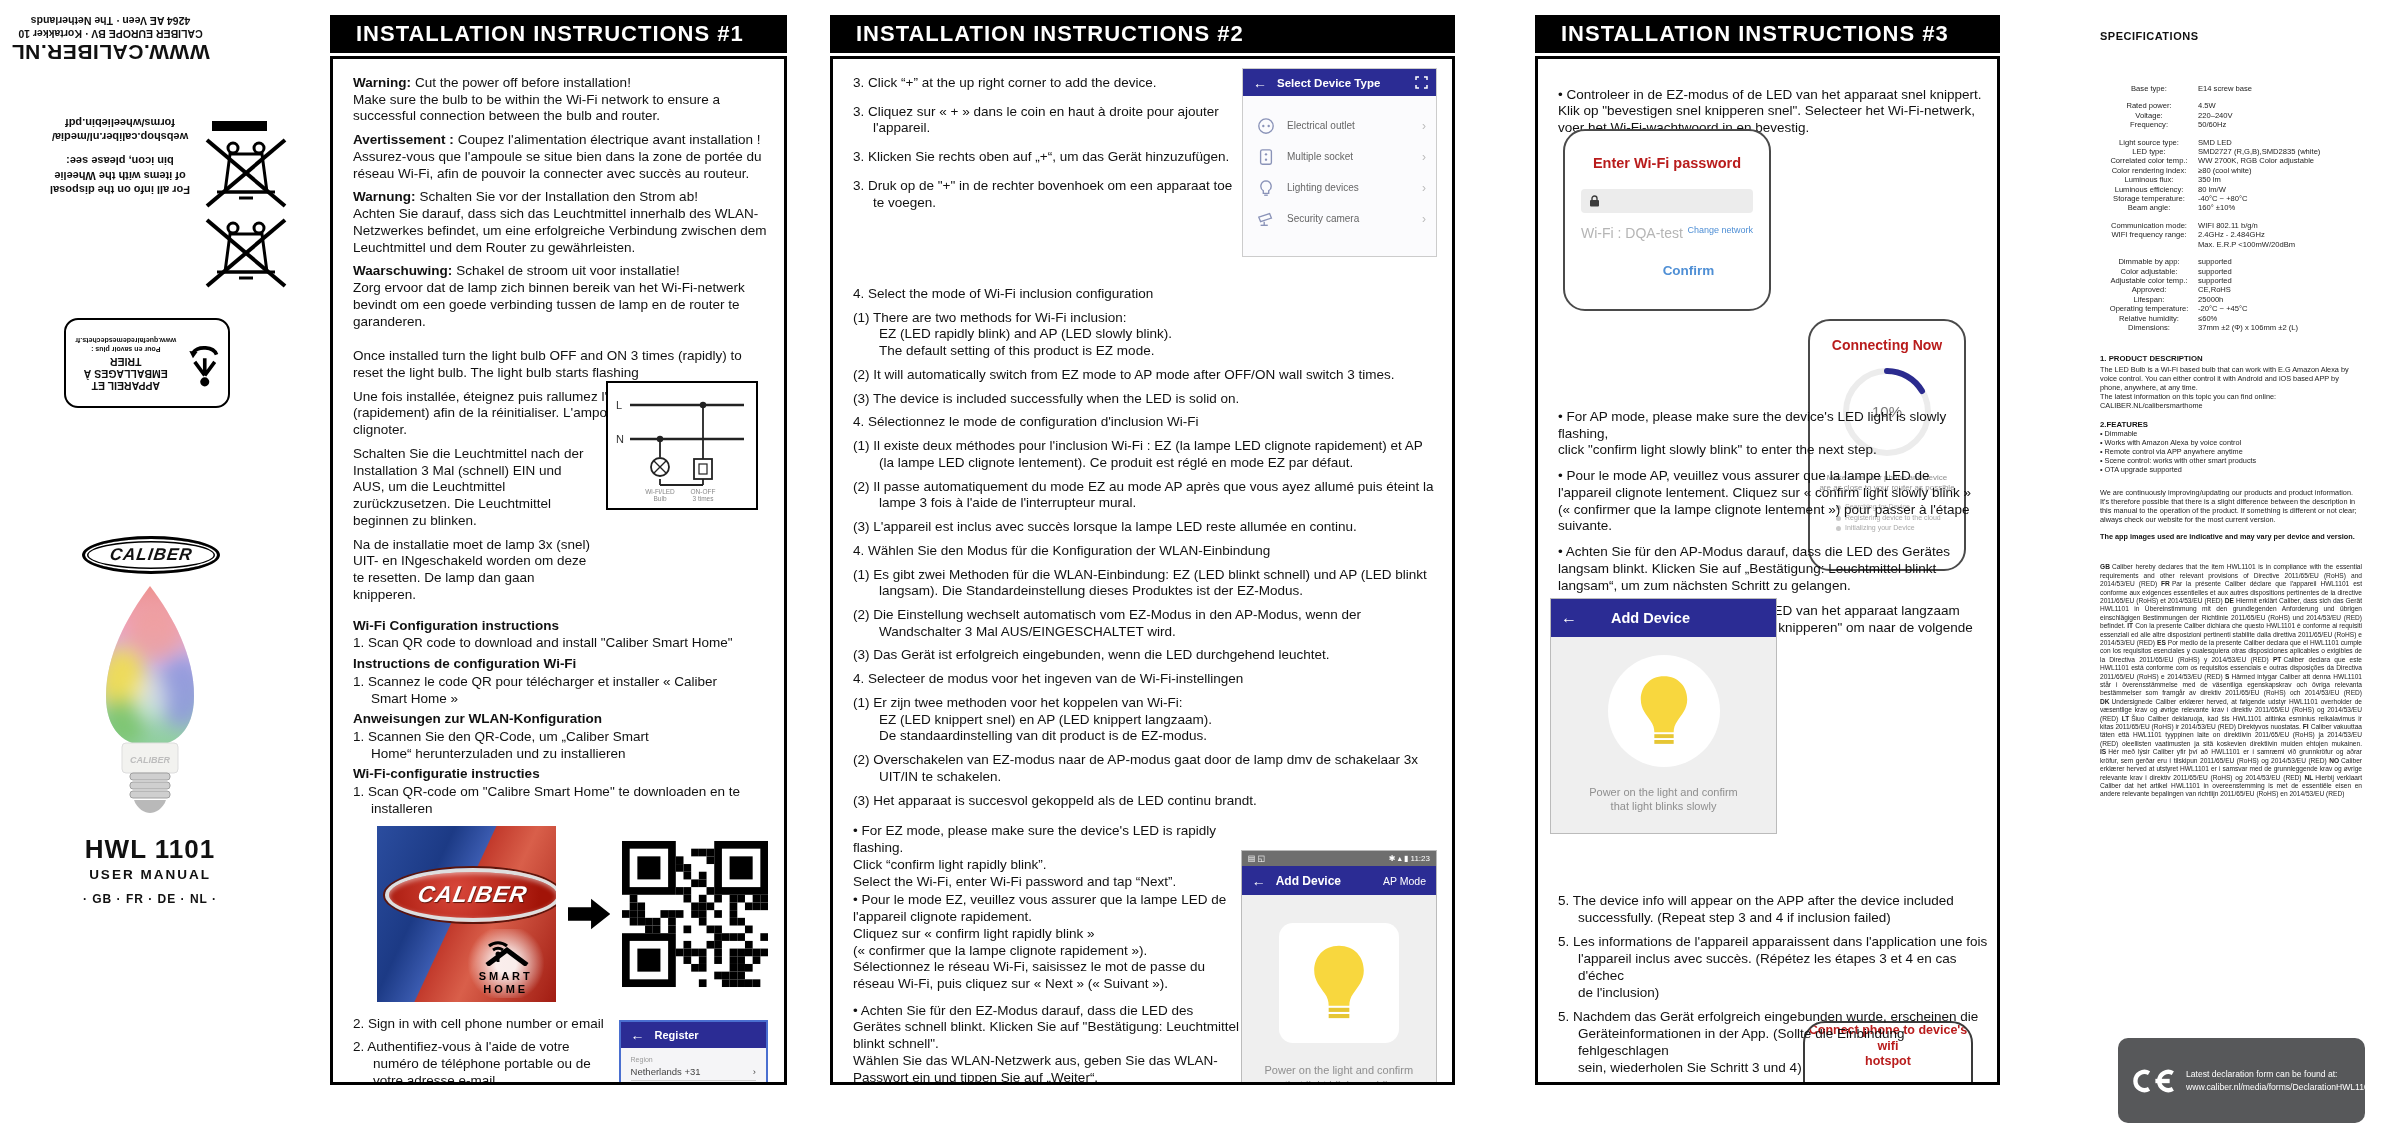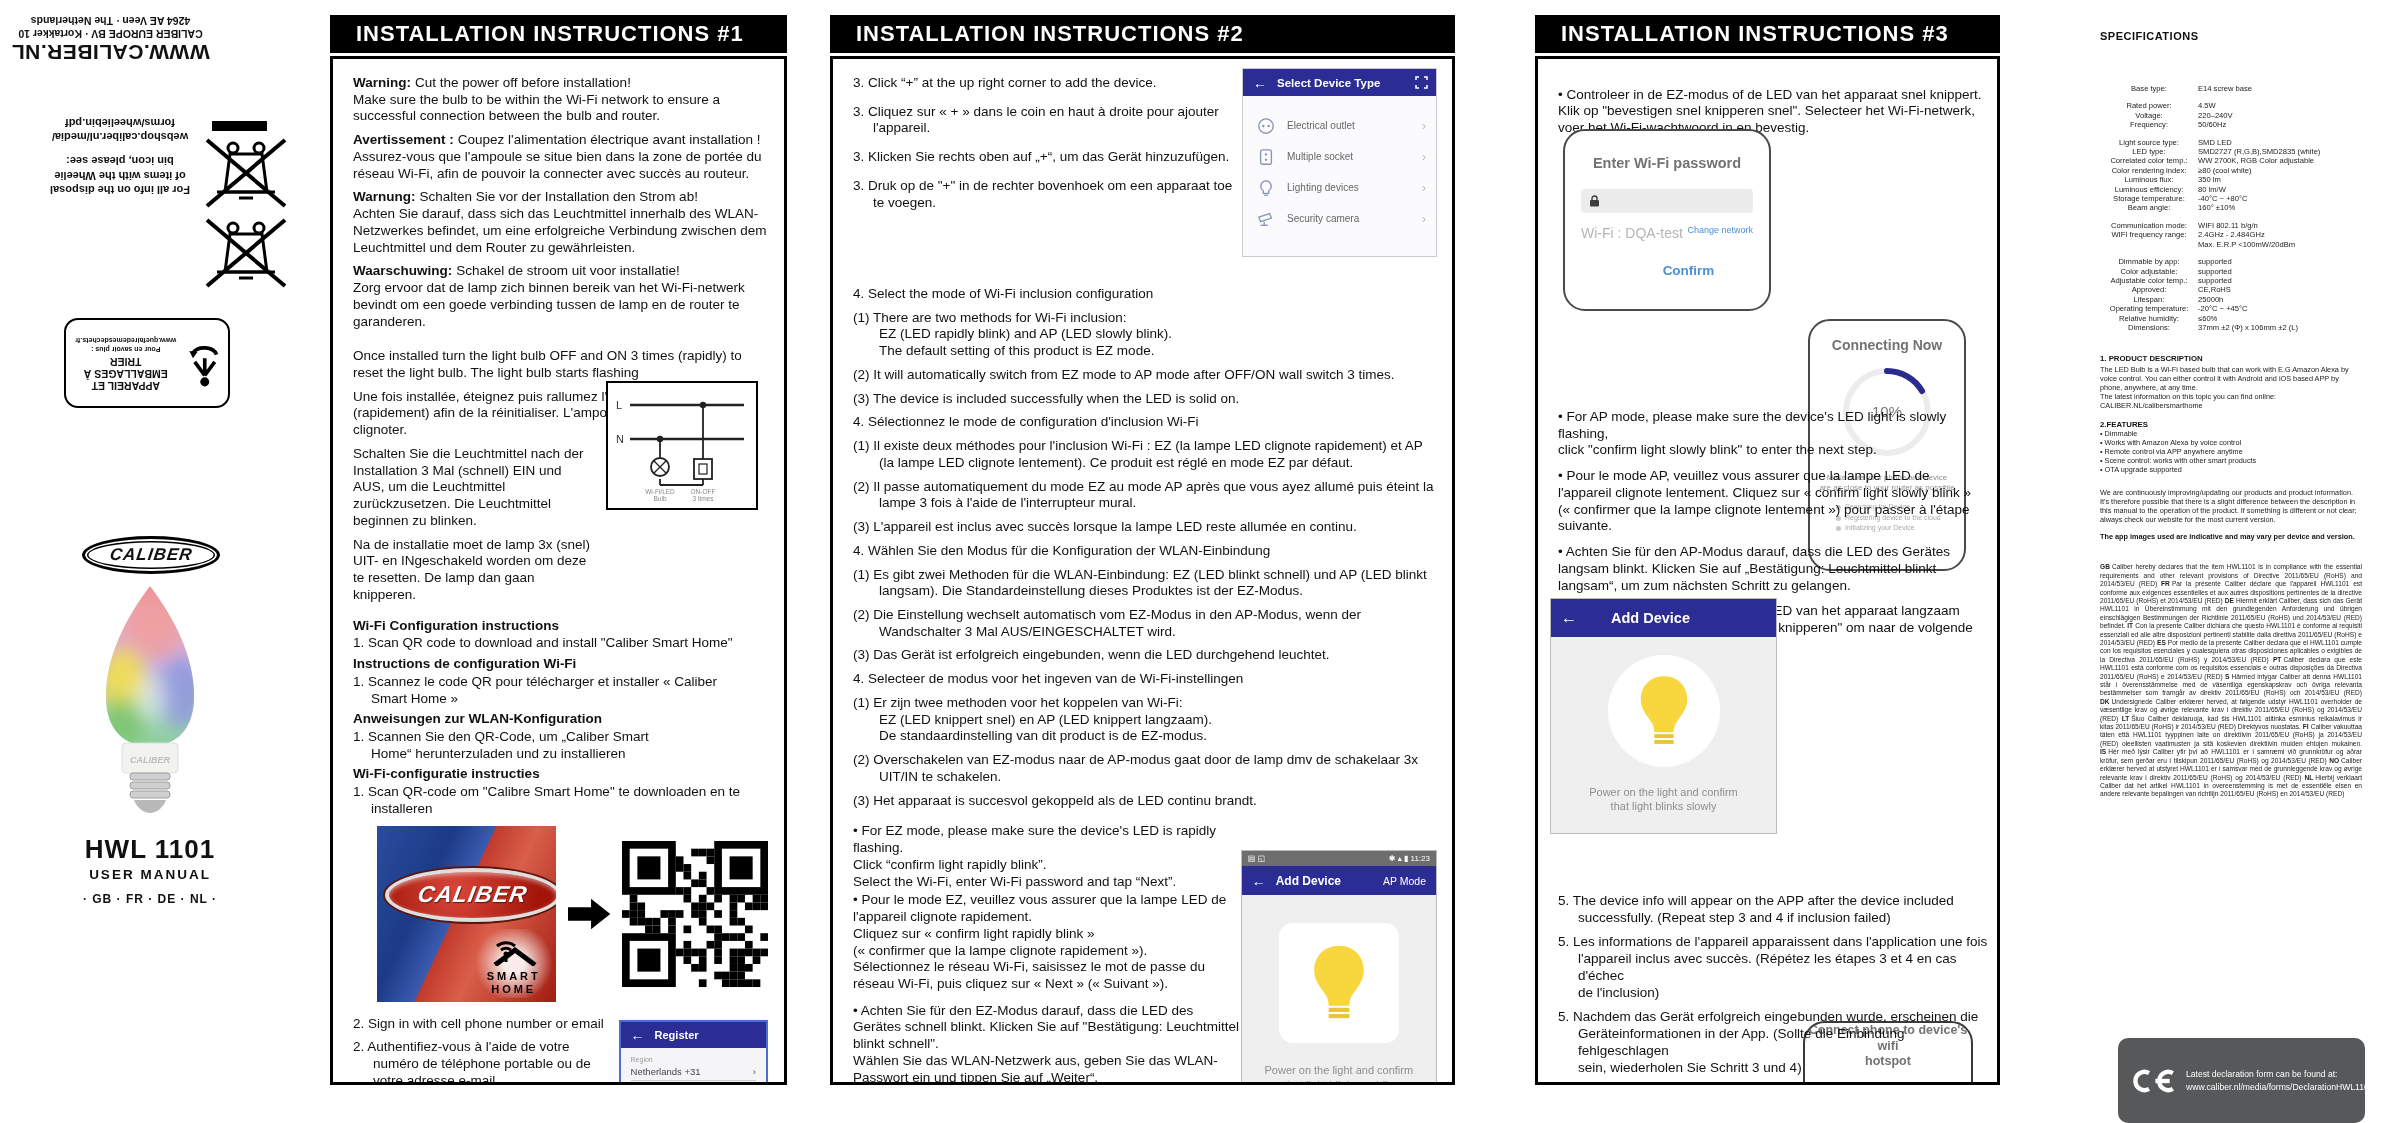--- a/index.html
+++ b/index.html
@@ -43,21 +43,21 @@
 
   
   .shlogo{position:relative;width:186px;height:176px;overflow:hidden;
           background:linear-gradient(115deg,#2b4d9f 0%,#1c3a85 30%,#3b5bb0 45.5%,#c23a2c 46%,#d95f4a 62%,#a11c12 100%);}
   .shlogo .oval{position:absolute;left:8px;top:42px;width:168px;height:46px;border-radius:50%;
           background:radial-gradient(circle at 40% 40%,#d8473a,#a21408 80%);
           border:4px solid #dedede;box-shadow:0 0 0 2px #5d150c, inset 0 2px 5px rgba(255,255,255,.5);
           display:flex;align-items:center;justify-content:center;}
   .shlogo .oval span{color:#fff;font-style:italic;font-weight:800;font-size:23px;letter-spacing:1px;transform:skewX(-10deg);
           text-shadow:1px 1px 1px #5d150c;}
-  .shmark{position:absolute;right:4px;bottom:4px;width:72px;text-align:center;
+  .shmark{position:absolute;right:12px;bottom:4px;width:72px;text-align:center;
           background:radial-gradient(circle,rgba(255,255,255,.9) 20%,rgba(255,255,255,0) 75%);padding:3px 2px;}
   .shmark .shtxt{font-size:11px;font-weight:800;letter-spacing:3px;line-height:1.1;color:#000;}
 
   
   .qrwrap{background:#fff;}
 
   
   .ph-header{background:#2b2c94;color:#fff;display:flex;align-items:center;box-sizing:border-box;}
   .ph-back{font-size:14px;margin:0 10px 0 10px;}
   .ph-title{font-weight:700;}
@@ -82,21 +82,21 @@
   .apph{overflow:hidden;box-shadow:0 0 0 1px #bbb;}
   .statusbar{height:15px;background:#6e6e6e;color:#fff;font-size:8px;display:flex;align-items:center;
              justify-content:space-between;padding:0 6px;}
   .apph .ph-header{height:29px;font-size:12px;}
   .ap-mode{margin-left:auto;margin-right:10px;font-size:10.5px;}
   .bulbcard{position:absolute;left:50%;transform:translateX(-50%);background:#fff;display:flex;
             align-items:center;justify-content:center;}
 
   
   .frame{border:2px solid #4a4a4a;border-radius:22px;background:#fff;box-sizing:border-box;position:relative;}
-  .f-title{font-weight:700;color:#737373;text-align:center;}
+  .f-title{font-weight:700;color:#b91c1c;text-align:center;}
   .pwd-input{background:#ececec;border-radius:4px;display:flex;align-items:center;padding-left:8px;}
   .blue{color:#4f8fd5;}
   .tiny-gray{color:#b5b5b5;}
   .conn-steps div{font-size:7px;color:#a9a9a9;line-height:1.55;display:flex;align-items:center;gap:4px;}
   .dotb{width:5px;height:5px;border-radius:50%;background:#c9c9c9;display:inline-block;}
 
   
   .hot{border:2px solid #3a3a3a;border-radius:22px 22px 12px 12px;background:#fff;box-sizing:border-box;
        position:relative;overflow:hidden;}
 

